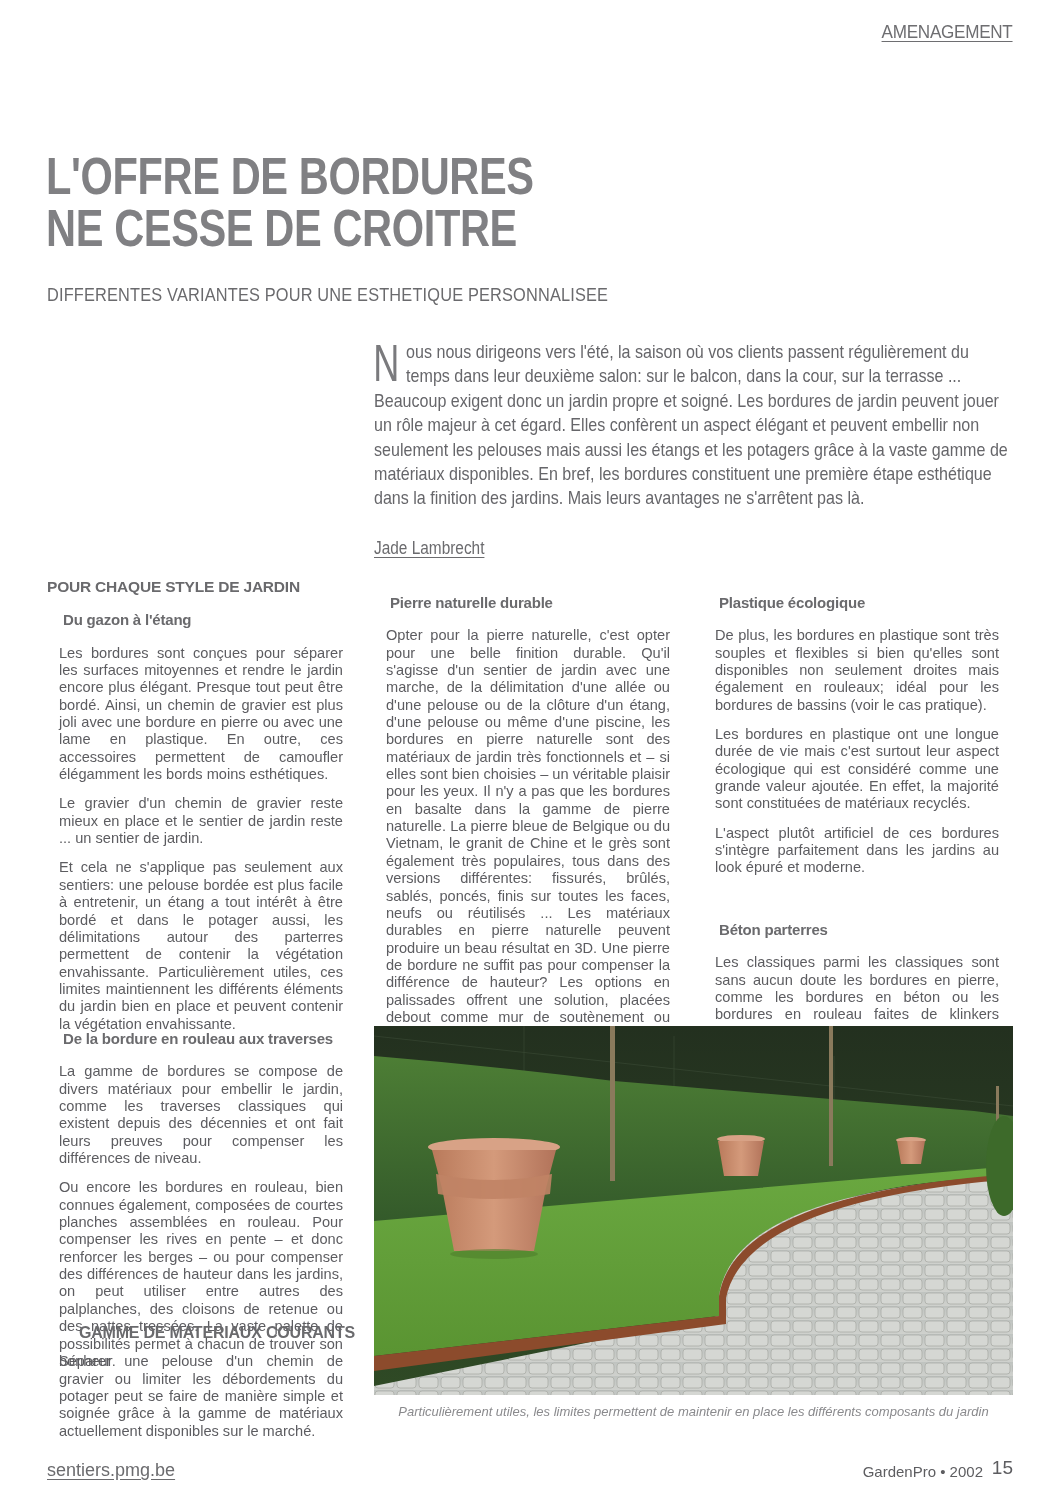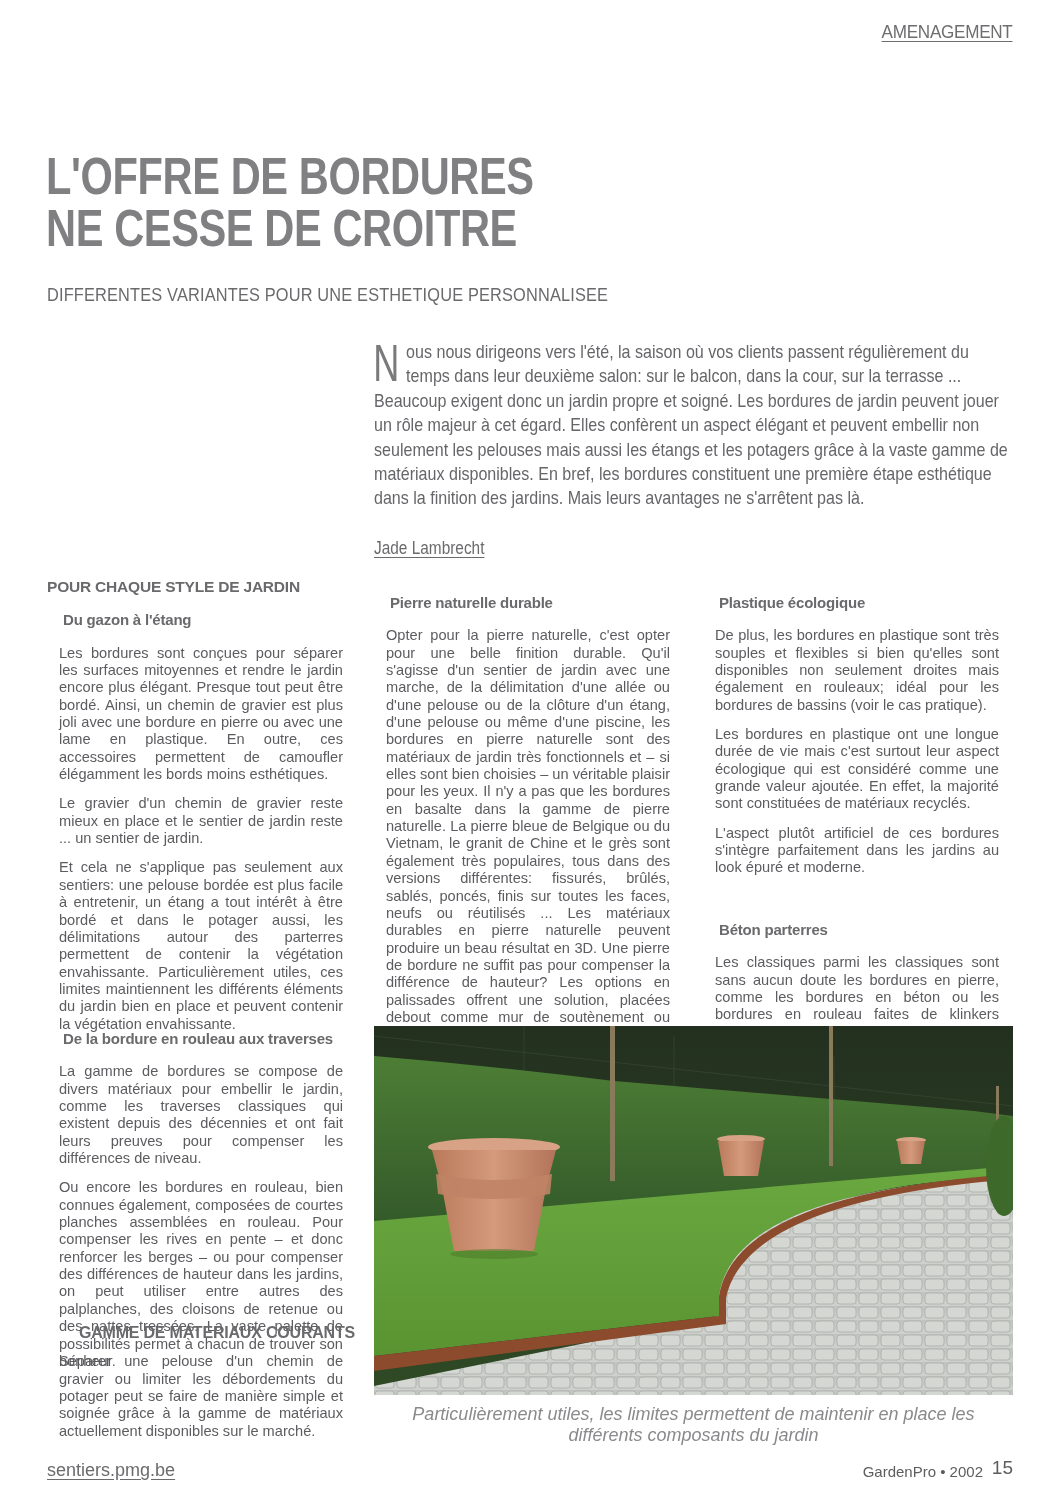--- a/index.html
+++ b/index.html
@@ -33,21 +33,21 @@
   .col .gap { height: 16px; }
   .col1 { left: 47px; top: 578px; }
   .col2 { left: 374px; top: 578px; }
   .col3 { left: 703px; top: 578px; }
   .col1b { left: 47px; top: 1014px; }
   .col1c { left: 47px; top: 1324px; }
   .col1c .h-major { font-size: 16px; margin-bottom: 12px; text-align: right; }
 
   .photo { left: 374px; top: 1026px; width: 639px; height: 369px; overflow: hidden; }
   .caption { left: 374px; top: 1404px; width: 639px; text-align: center; font-family: "Liberation Sans", sans-serif;
-             font-style: italic; font-size: 18px; color: #8a8a8d; }
+             font-style: italic; font-size: 13px; color: #8a8a8d; }
 
   .footer-url { left: 47px; top: 1460px; font-family: "Liberation Sans", sans-serif; font-size: 18px; color: #6b6b6e;
                 text-decoration: underline; text-underline-offset: 3px; }
   .footer-mag { right: 75px; top: 1463px; font-family: "Liberation Sans", sans-serif; font-size: 15px; color: #5d5d60; }
   .footer-page { right: 45px; top: 1457px; font-family: "Liberation Sans", sans-serif; font-size: 19px; color: #5d5d60; }
 </style>
 </head>
 <body>
 
 <div class="abs section-tag">AMENAGEMENT</div>

